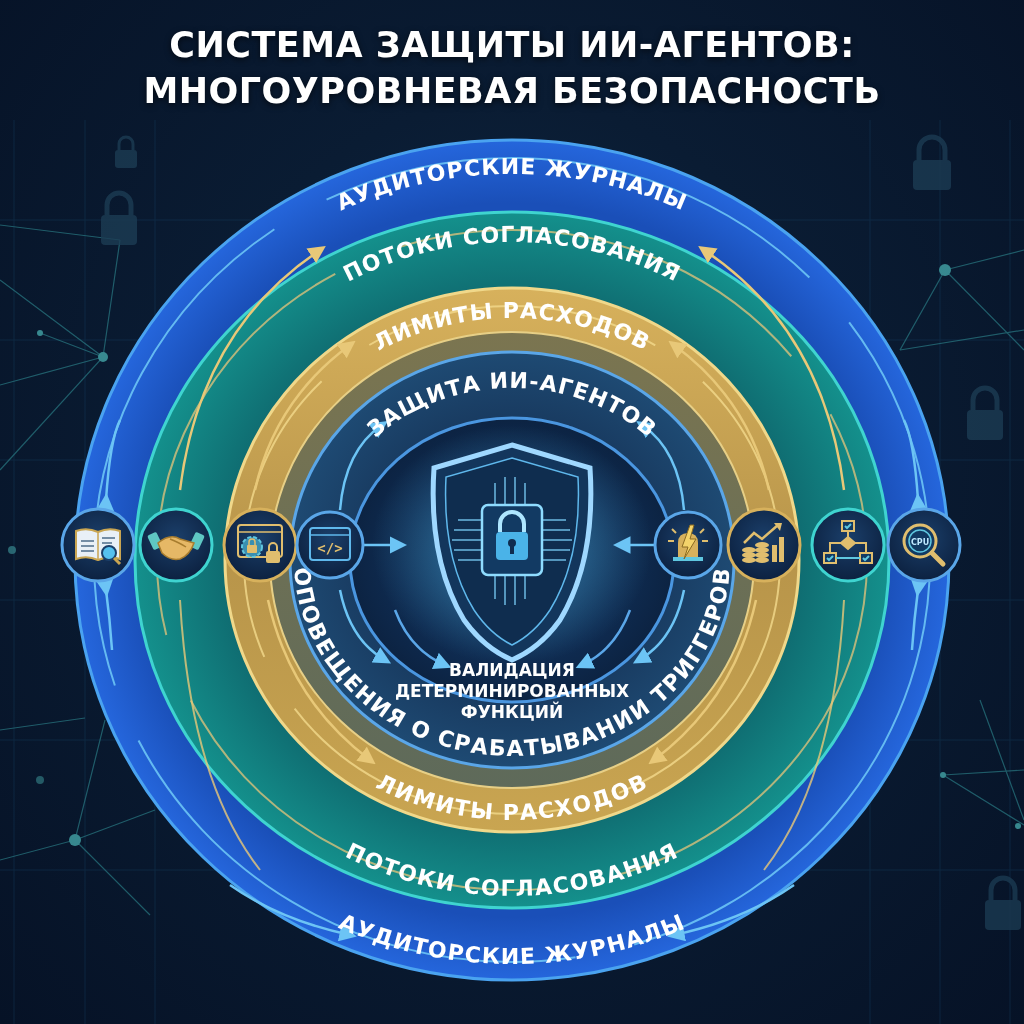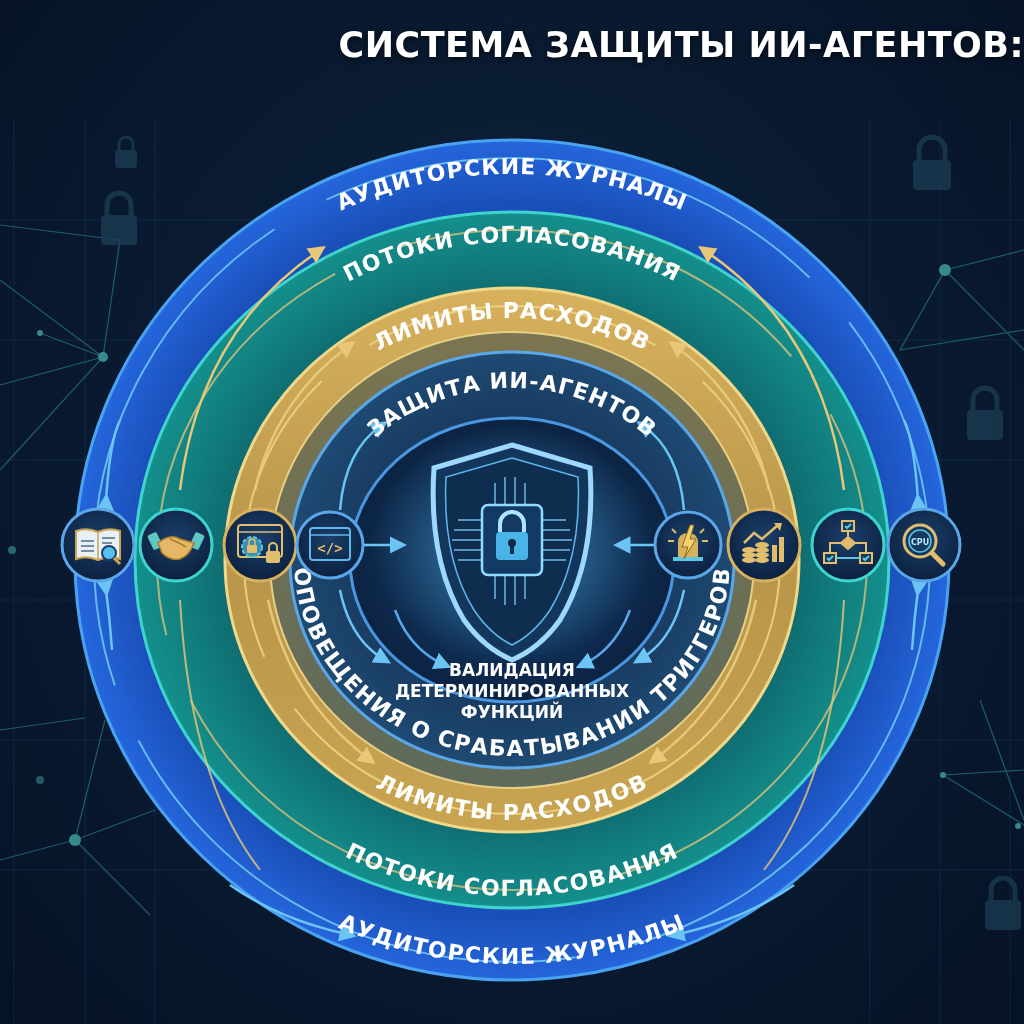--- a/index.html
+++ b/index.html
@@ -8,37 +8,38 @@
     background: radial-gradient(ellipse at 50% 45%, #0f2a47 0%, #0a1c33 45%, #061226 100%);
     font-family: "DejaVu Sans", "Liberation Sans", sans-serif;
     position: relative;
   }
   .title {
     position:absolute; top:22px; left:0; width:1024px;
     text-align:center; color:#ffffff; font-weight:bold;
     font-size:35px; line-height:46px; letter-spacing:0.5px;
     text-shadow: 0 2px 6px rgba(0,0,0,0.6);
   }
-  .title div { white-space:nowrap;text-align:right; }
+  .title div { white-space:nowrap; }
   svg.stage { position:absolute; left:0; top:0; }
   .ring-label {
     fill:#ffffff; font-family:"DejaVu Sans", sans-serif; font-weight:bold;
     font-size:22px; letter-spacing:1px;
   }
   .center-label {
     fill:#ffffff; font-family:"DejaVu Sans", sans-serif; font-weight:bold;
     font-size:17px;
   }
   .node { cursor:pointer; }
 </style>
 </head>
 <body>
 
 <div class="title">
   <div>СИСТЕМА ЗАЩИТЫ ИИ-АГЕНТОВ:</div>
+  <div>МНОГОУРОВНЕВАЯ БЕЗОПАСНОСТЬ</div>
 </div>
 
 <svg class="stage" width="1024" height="1024" viewBox="0 0 1024 1024" xmlns="http://www.w3.org/2000/svg">
   <defs>
     <radialGradient id="gBlue" cx="50%" cy="50%" r="50%">
       <stop offset="85%" stop-color="#1a4fb8"></stop>
       <stop offset="100%" stop-color="#2566dc"></stop>
     </radialGradient>
     <radialGradient id="gTeal" cx="50%" cy="50%" r="50%">
       <stop offset="75%" stop-color="#0f6b70"></stop>

